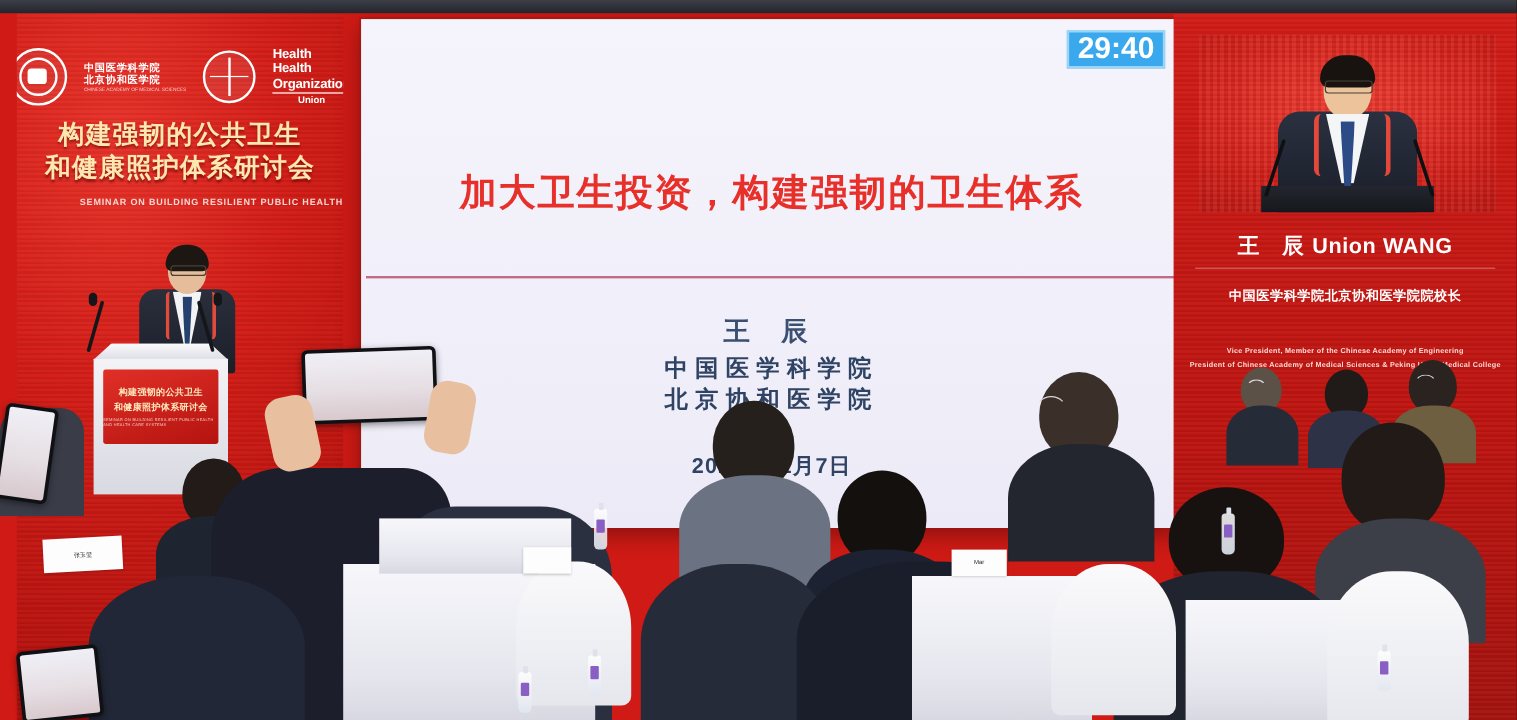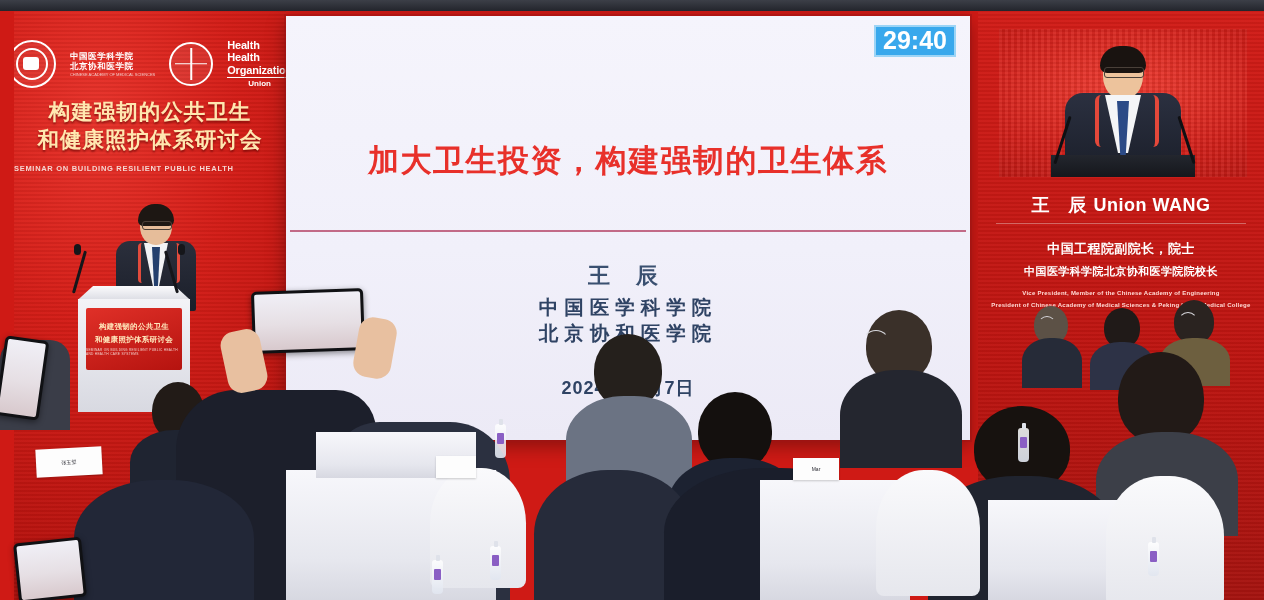--- a/index.html
+++ b/index.html
@@ -47,21 +47,21 @@
   .whotxt{color:#fff;line-height:1.12;}
   .whotxt .w1{font-size:11px;font-weight:700;letter-spacing:-.2px;}
   .whotxt .w2{font-size:11px;font-weight:700;letter-spacing:-.2px;
     border-bottom:1.5px solid #fff;padding-bottom:1px;}
   .whotxt .w3{font-size:8px;font-weight:700;text-align:center;margin-top:2px;}
 
   .bannertitle{position:absolute;top:88px;left:0;width:272px;text-align:center;
     z-index:4;color:#ffe7b0;font-weight:800;font-size:21.5px;line-height:1.28;
     letter-spacing:1px;
     text-shadow:0 2px 2px rgba(90,0,0,.55);}
-  .bannersub{position:absolute;top:152px;left:0;width:272px;text-align:left;
+  .bannersub{position:absolute;top:152px;left:0;width:272px;text-align:right;
     z-index:4;color:#f6d6d2;font-size:7.5px;line-height:1.5;letter-spacing:.7px;
     font-weight:600;}
 
   
   .podium-person{position:absolute;left:100px;top:196px;width:84px;height:104px;z-index:4;}
   .pp-head{position:absolute;left:26px;top:0;width:32px;height:38px;border-radius:48%;
     background:#e6bd9a;}
   .pp-hair{position:absolute;left:24px;top:-3px;width:36px;height:22px;
     border-radius:18px 18px 6px 6px;background:#1d1713;}
   .pp-glass{position:absolute;left:28px;top:14px;width:28px;height:7px;
@@ -86,21 +86,21 @@
     display:flex;flex-direction:column;align-items:center;justify-content:center;gap:3px;}
   .pod-panel .pl{color:#ffe9bd;font-size:7.5px;font-weight:800;letter-spacing:.3px;}
   .pod-panel .ps{color:#f2cfcb;font-size:3.2px;letter-spacing:.3px;}
   .mic{position:absolute;background:#15161a;border-radius:2px;z-index:6;}
   .mic1{left:78px;top:250px;width:2.5px;height:44px;transform:rotate(16deg);}
   .mic2{left:170px;top:250px;width:2.5px;height:44px;transform:rotate(-16deg);}
   .mich{position:absolute;width:7px;height:11px;background:#15161a;border-radius:4px;z-index:6;}
 
   
   .screen{
-    position:absolute;left:286px;top:16px;width:684px;height:424px;
+    position:absolute;left:301px;top:16px;width:684px;height:424px;
     background:#86efac;z-index:3;
     box-shadow:0 0 0 2px rgba(160,20,20,.5), 0 6px 18px rgba(0,0,0,.35);
   }
   .screen-inner{position:absolute;inset:0;background:
      linear-gradient(180deg,#f5f4fc 0%,#f1f0fa 55%,#eceaf6 100%);}
   .scr-divider{position:absolute;left:4px;top:214px;width:676px;height:2px;
     background:#a9224a;opacity:.65;}
   .timer{position:absolute;right:14px;top:9px;background:#39a8ec;
     color:#fff;font-size:25px;font-weight:700;letter-spacing:0px;
     padding:1px 9px 3px;line-height:1.12;
@@ -265,21 +265,20 @@
       <div class="v-pod"></div>
       <div class="v-mic" style="left:62px;top:86px;width:2.5px;height:50px;transform:rotate(18deg);"></div>
       <div class="v-mic" style="left:186px;top:86px;width:2.5px;height:50px;transform:rotate(-18deg);"></div>
     </div>
 
     <div class="rname">
       <span class="cnpart">王 辰</span><span>Union WANG</span>
     </div>
     <div class="rdiv"></div>
     <div class="rtitle">
-      <div>中国工程院副院长，院士</div>
       <div class="t2">中国医学科学院北京协和医学院院校长</div>
     </div>
     <div class="ren">
       <div>Vice President, Member of the Chinese Academy of Engineering</div>
       <div>President of Chinese Academy of Medical Sciences &amp; Peking Union Medical College</div>
     </div>
   </div>
 
   <div class="aud">
 

